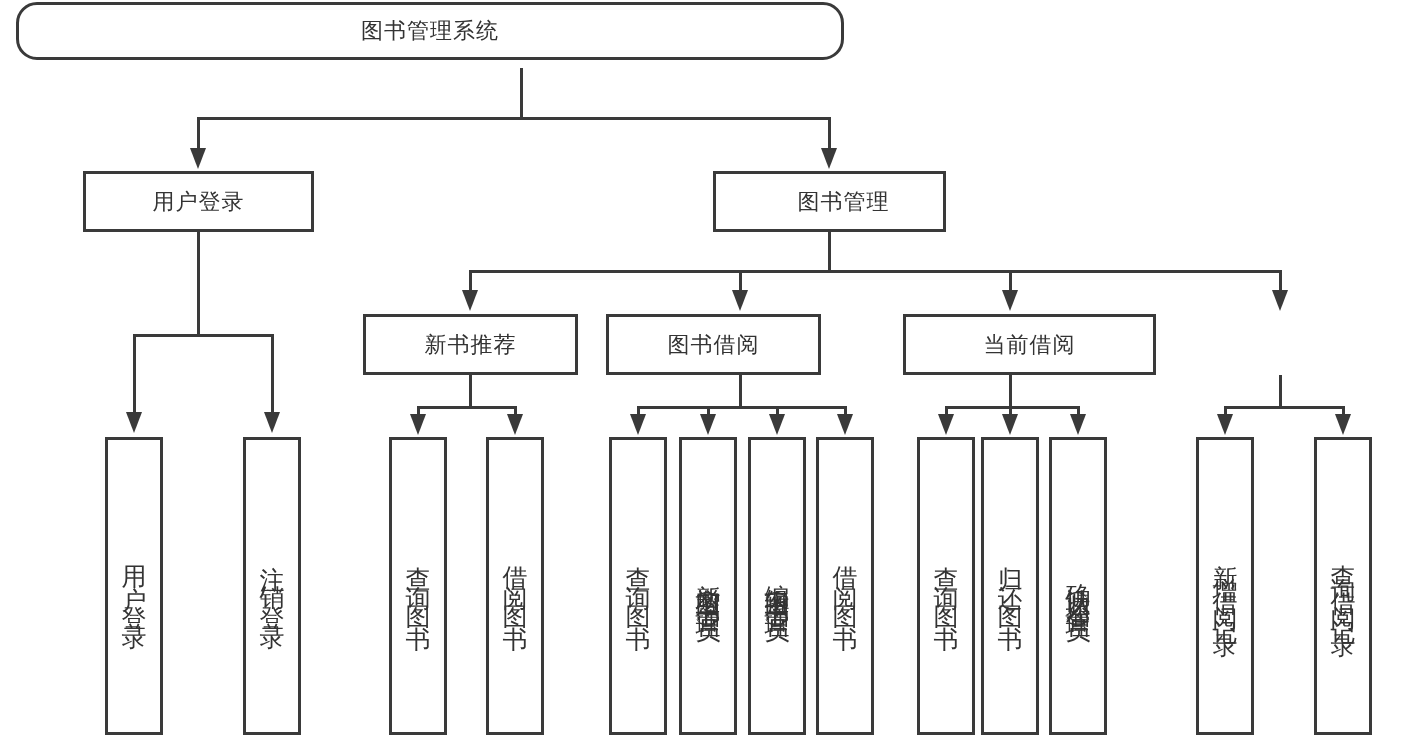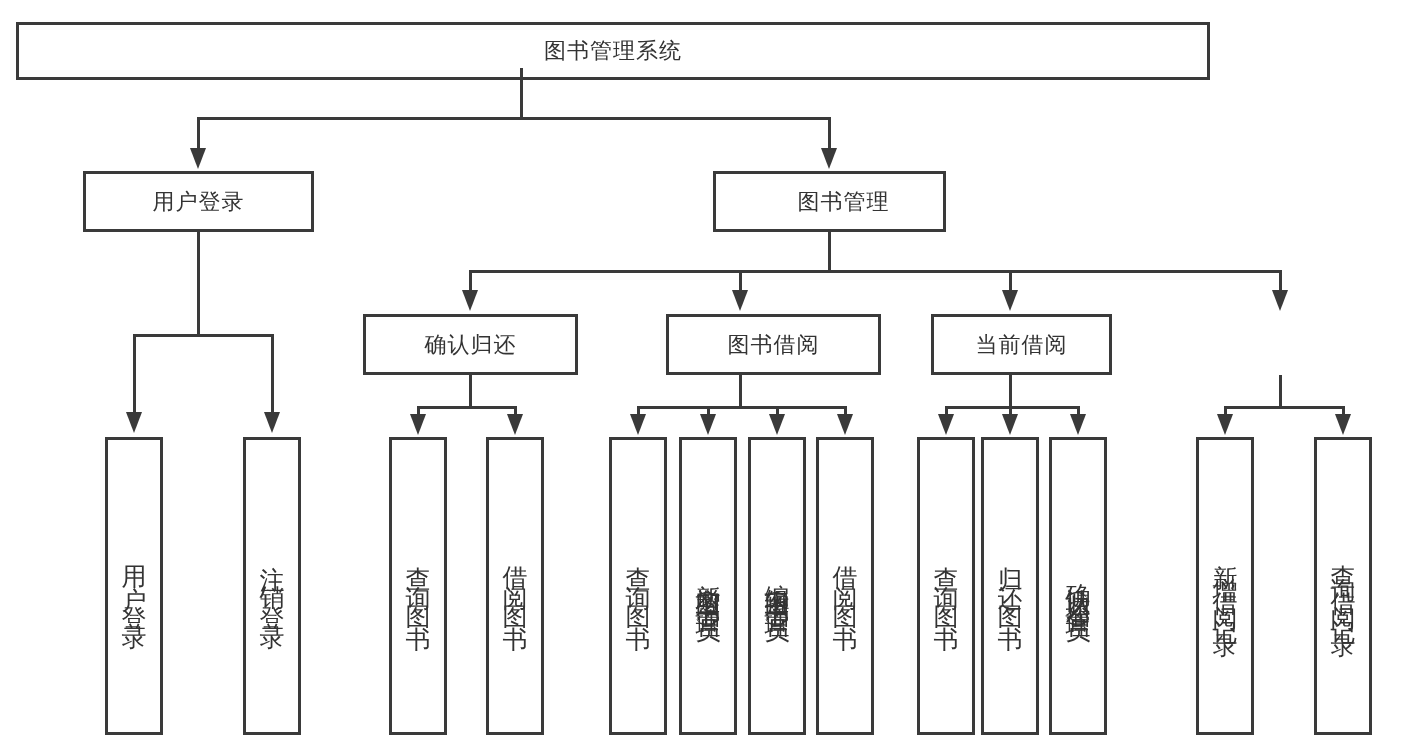--- a/index.html
+++ b/index.html
@@ -64,21 +64,21 @@
     white-space: nowrap;
     z-index: 10;
     text-align: right;
   }
 </style>
 </head>
 <body>
 
 <div class="stage">
 
-  <div class="box" style="left:16px; top:22px; width:1194px; height:58px;">
+  <div class="box" style="left:16px; top:2px; width:828px; height:58px;border-radius:21px;">
     <span class="box-label">图书管理系统</span>
   </div>
 
   <div class="vline" style="left:520px; top:68px; height:51px;"></div>
   <div class="hline" style="left:197px; top:117px; width:634px;"></div>
   <div class="vline" style="left:197px; top:117px; height:33px;"></div>
   <div class="arrow-down" style="left:190px; top:148px;"></div>
   <div class="vline" style="left:828px; top:117px; height:33px;"></div>
   <div class="arrow-down" style="left:821px; top:148px;"></div>
 
@@ -101,26 +101,26 @@
   <div class="vline" style="left:469px; top:270px; height:22px;"></div>
   <div class="arrow-down" style="left:462px; top:290px;"></div>
   <div class="vline" style="left:739px; top:270px; height:22px;"></div>
   <div class="arrow-down" style="left:732px; top:290px;"></div>
   <div class="vline" style="left:1009px; top:270px; height:22px;"></div>
   <div class="arrow-down" style="left:1002px; top:290px;"></div>
   <div class="vline" style="left:1279px; top:270px; height:22px;"></div>
   <div class="arrow-down" style="left:1272px; top:290px;"></div>
 
   <div class="box" style="left:363px; top:314px; width:215px; height:61px;">
-    <span class="box-label">确认归还</span>
-  </div>
-  <div class="box" style="left:666px; top:314px; width:215px; height:61px;">
+    <span class="box-label">新书推荐</span>
+  </div>
+  <div class="box" style="left:606px; top:314px; width:215px; height:61px;">
     <span class="box-label">图书借阅</span>
   </div>
-  <div class="box" style="left:931px; top:314px; width:181px; height:61px;">
+  <div class="box" style="left:903px; top:314px; width:253px; height:61px;">
     <span class="box-label">当前借阅</span>
   </div>
 
   <div class="vline" style="left:469px; top:375px; height:33px;"></div>
   <div class="hline" style="left:417px; top:406px; width:100px;"></div>
   <div class="vline" style="left:417px; top:406px; height:10px;"></div>
   <div class="arrow-down" style="left:410px; top:414px;"></div>
   <div class="vline" style="left:514px; top:406px; height:10px;"></div>
   <div class="arrow-down" style="left:507px; top:414px;"></div>
 

